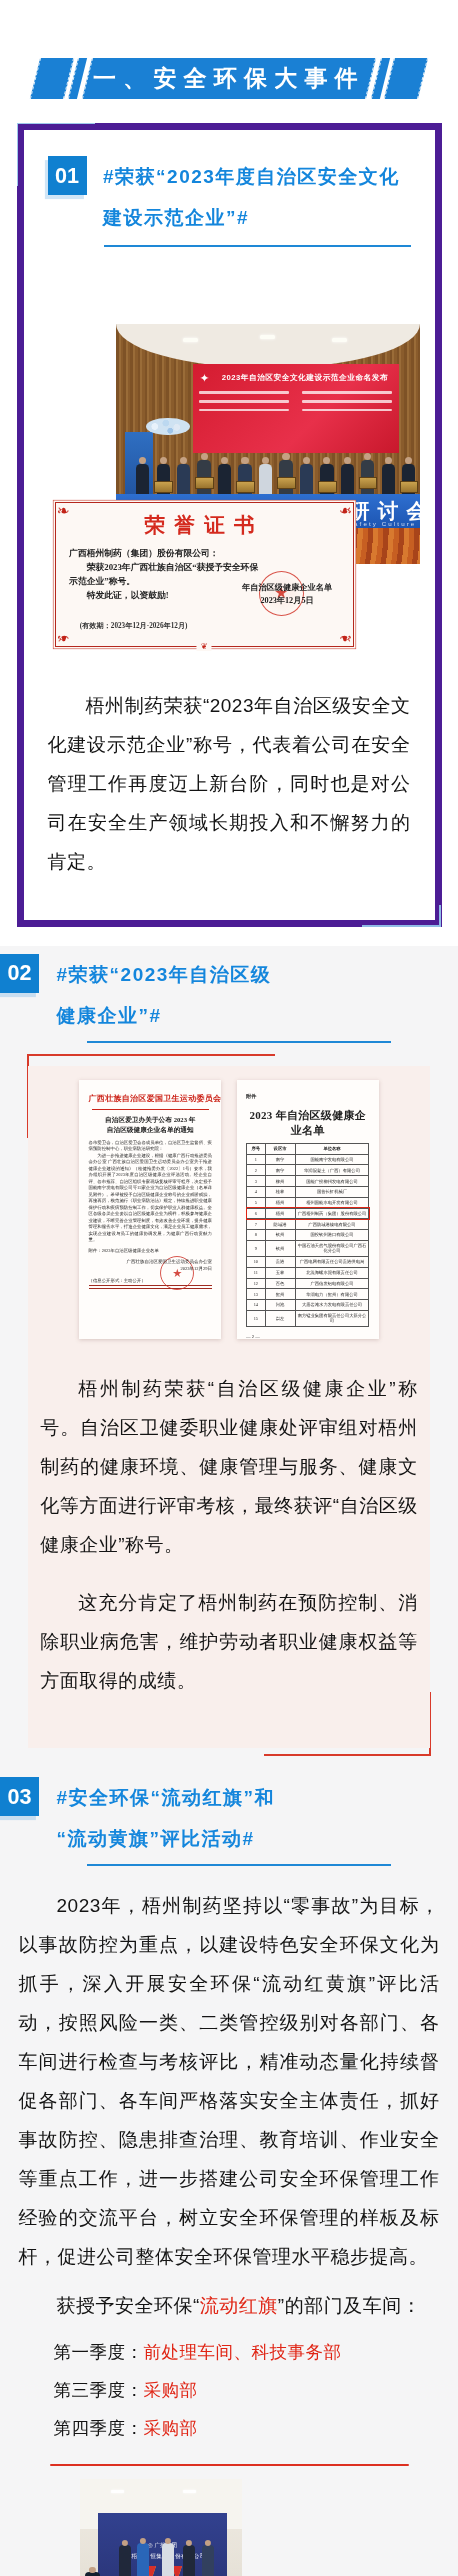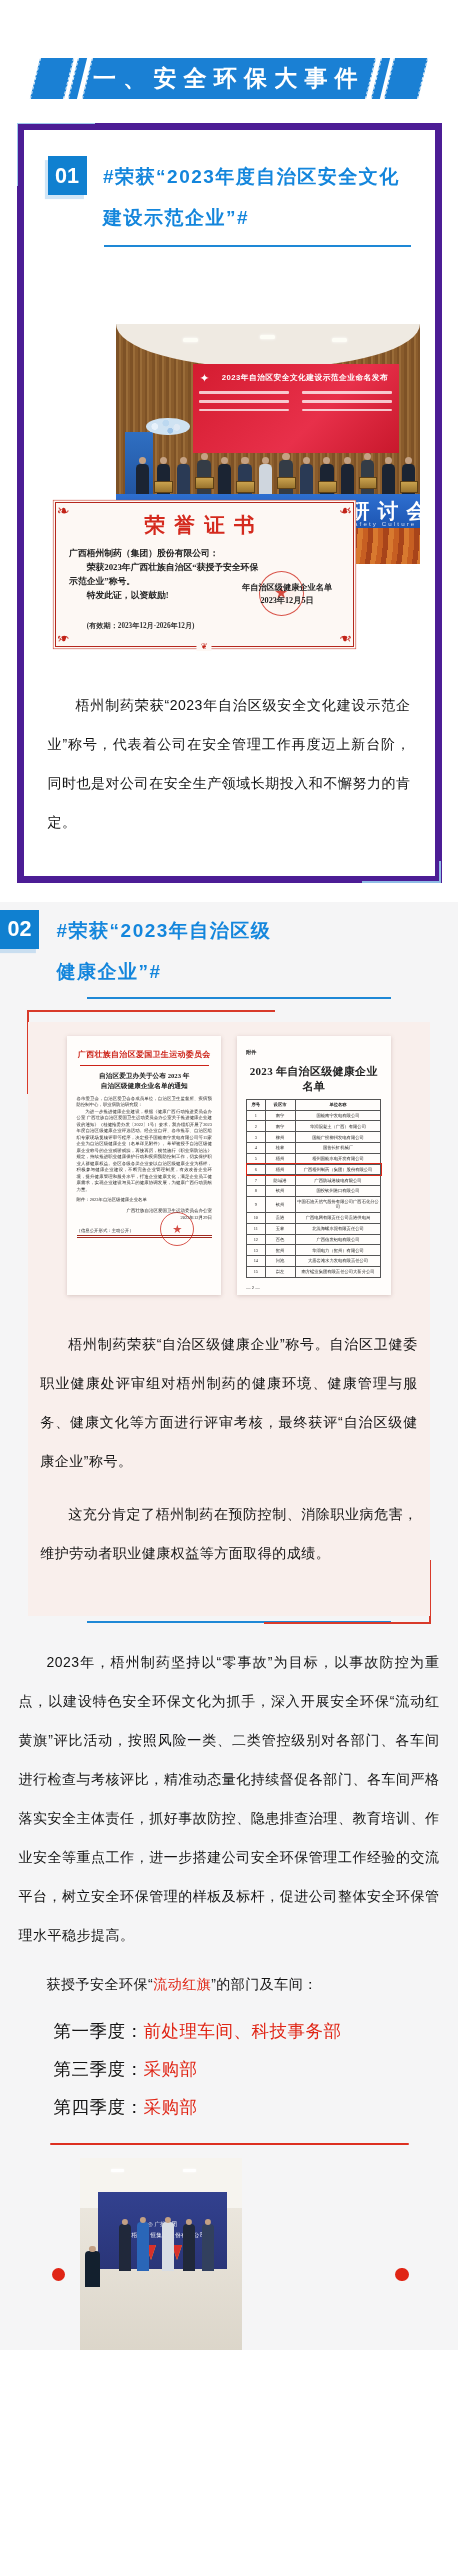--- a/index.html
+++ b/index.html
@@ -66,36 +66,36 @@
   .cc-bl{left:1px;bottom:0;transform:scaleY(-1);}
   .cc-br{right:1px;bottom:0;transform:scale(-1);}
   .cert-mid{position:absolute;left:50%;bottom:-5.2px;transform:translateX(-50%);color:#c22318;font-size:8.2px;background:#fdf8f4;padding:0 4.1px;}
   .cert-title{text-align:center;color:#d42a1e;font-size:20.6px;font-weight:bold;letter-spacing:9.3px;margin-top:1px;}
   .cert-body{margin-top:7.2px;font-size:8.8px;font-weight:bold;color:#222;line-height:14px;}
   .cert-body .ind{text-indent:2em;}
   .cert-sign{position:absolute;right:20.6px;bottom:38px;text-align:center;font-size:8.2px;font-weight:bold;color:#222;line-height:13.4px;}
   .cert-seal{position:absolute;right:49px;bottom:30px;width:43px;height:43px;border:1.5px solid rgba(210,55,43,.85);
              border-radius:50%;color:rgba(210,55,43,.9);display:flex;align-items:center;justify-content:center;
              font-size:15.5px;background:radial-gradient(circle,rgba(220,70,55,.08),transparent 70%);}
-  .cert-valid{position:absolute;left:31px;bottom:14.4px;font-size:7.2px;font-weight:bold;color:#333;}
-  
-  .para{font-size:14px;line-height:39px;color:#141414;text-align:justify;text-indent:2em;letter-spacing:0.5px;}
+  .cert-valid{position:absolute;left:24px;bottom:14.4px;font-size:7.2px;font-weight:bold;color:#333;}
+  
+  .para{font-size:19px;line-height:39px;color:#141414;text-align:justify;text-indent:2em;letter-spacing:0.5px;}
   .sec1 .para{margin-top:39px;}
   
   .grayband{margin-top:18.5px;background:#f5f5f6;padding:8.2px 0 0 0;}
   .s2-head,.s3-head{display:flex;align-items:flex-start;}
   .s2-head .sec-title,.s3-head .sec-title{margin-left:17.5px;}
   .gb-underline{height:1.5px;background:#1e88d6;border:0;margin:5.2px 67px 0 87px;}
   
   .pinkwrap{position:relative;margin:23px 28px 0 28px;}
   .pink-bracket-tl{position:absolute;left:-1px;top:-11.3px;width:246px;height:82px;border-left:2.1px solid #d83a2a;border-top:2.1px solid #d83a2a;}
   .pink-bracket-br{position:absolute;right:-1px;bottom:-8.2px;width:165px;height:62px;border-right:2.1px solid #d83a2a;border-bottom:2.1px solid #d83a2a;}
   .pinkcard{position:relative;background:#f9efec;padding:14.4px 11.3px 29px 11.3px;}
   .docs{display:flex;justify-content:center;gap:15.5px;}
-  .doc{background:#fffdfb;box-shadow:0 1px 4.1px rgba(120,80,70,.25);width:154px;height:259px;box-sizing:border-box;
+  .doc{background:#fffdfb;box-shadow:0 1px 4.1px rgba(120,80,70,.25);width:142px;height:259px;box-sizing:border-box;
        font-family:"Liberation Serif","DejaVu Serif",serif;color:#222;position:relative;padding:13.4px 9.3px 7.2px 9.3px;}
   .doc-org{color:#cc2318;font-size:8px;font-weight:bold;text-align:center;letter-spacing:0.3px;white-space:nowrap;}
   .doc-org-line{height:1px;background:#cc2318;margin:4.1px 3.1px 5.2px 3.1px;}
   .doc-title{font-size:6.7px;font-weight:bold;text-align:center;line-height:9.8px;}
   .doc-body{margin-top:5.2px;font-size:4.4px;line-height:6.5px;text-align:justify;color:#1d1d1d;}
   .doc-body p{margin:0;}
   .doc-body .ind{text-indent:2em;}
   .doc-att{margin-top:4.1px;font-size:4.4px;}
   .doc-sign{margin-top:5.2px;text-align:right;font-size:4.5px;line-height:7.2px;position:relative;z-index:1;}
   .doc-seal{position:absolute;right:27px;bottom:49px;width:32px;height:32px;border:1.3px solid rgba(205,45,35,.8);
@@ -359,20 +359,27 @@
             </table>
           <div class="doc-pageno" style="text-align:left;">— 2 —</div>
         </div>
       </div>
 
       <p class="para">梧州制药荣获“自治区级健康企业”称号。自治区卫健委职业健康处评审组对梧州制药的健康环境、健康管理与服务、健康文化等方面进行评审考核，最终获评“自治区级健康企业”称号。</p>
       <p class="para">这充分肯定了梧州制药在预防控制、消除职业病危害，维护劳动者职业健康权益等方面取得的成绩。</p>
     </div>
   </div>
 
+  <div class="s3-head">
+    <div class="badge">03</div>
+    <div class="sec-title">
+      <div>#安全环保“流动红旗”和</div>
+      <div>“流动黄旗”评比活动#</div>
+    </div>
+  </div>
   <hr class="gb-underline">
 
   <div class="sec3-body">
     <p class="para" style="margin:0;">2023年，梧州制药坚持以“零事故”为目标，以事故防控为重点，以建设特色安全环保文化为抓手，深入开展安全环保“流动红黄旗”评比活动，按照风险一类、二类管控级别对各部门、各车间进行检查与考核评比，精准动态量化持续督促各部门、各车间严格落实安全主体责任，抓好事故防控、隐患排查治理、教育培训、作业安全等重点工作，进一步搭建公司安全环保管理工作经验的交流平台，树立安全环保管理的样板及标杆，促进公司整体安全环保管理水平稳步提高。</p>
     <p class="para" style="margin:9.3px 0 0 0;"><span>获授予安全环保“</span><span class="red">流动红旗</span><span>”的部门及车间：</span></p>
 
     <div class="quarters">
       <div class="qrow"><b>第一季度：</b><span class="red">前处理车间、科技事务部</span></div>
       <div class="qrow"><b>第三季度：</b><span class="red">采购部</span></div>
       <div class="qrow"><b>第四季度：</b><span class="red">采购部</span></div>

